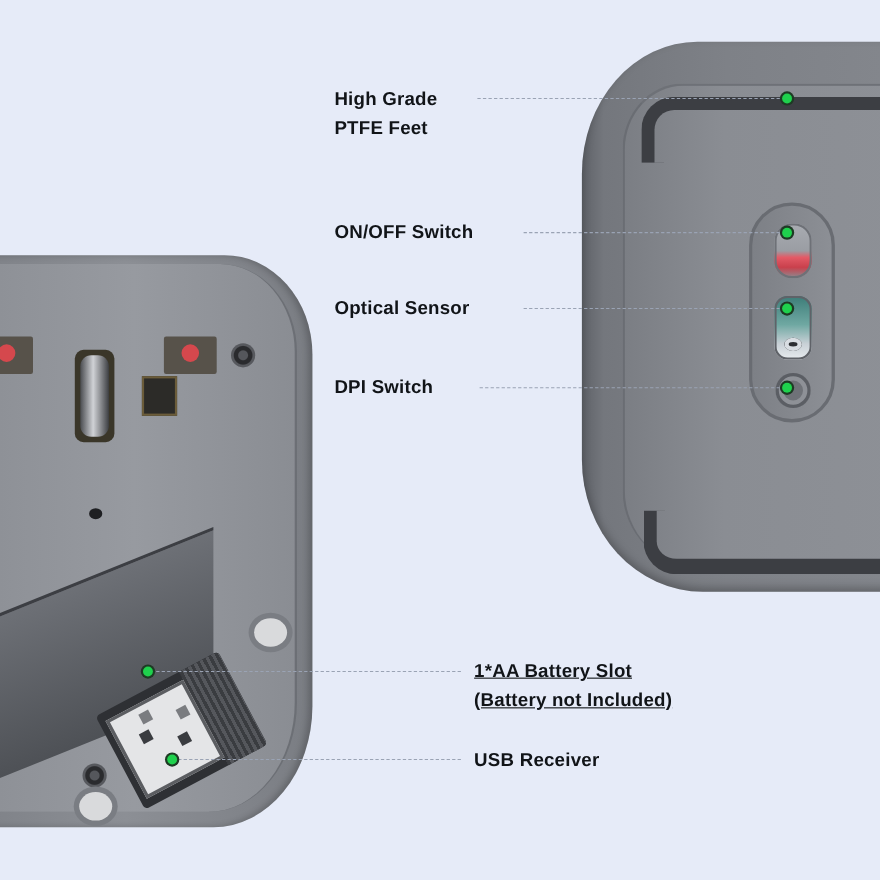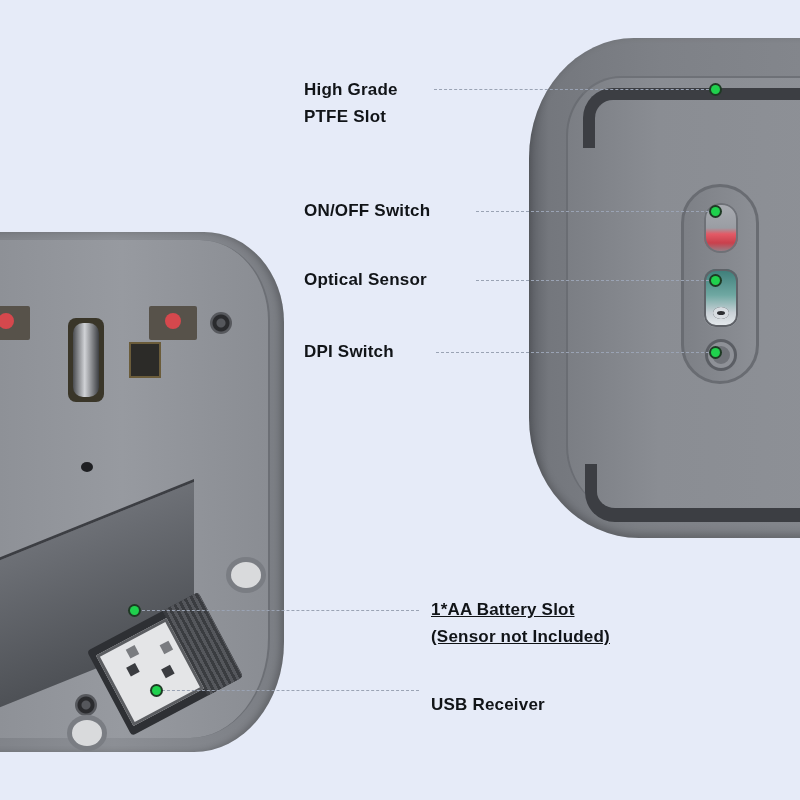--- a/index.html
+++ b/index.html
@@ -186,31 +186,31 @@
 
   <div class="dot" style="left:707px;top:85px;"></div>
   <div class="dot" style="left:707px;top:207px;"></div>
   <div class="dot" style="left:707px;top:276px;"></div>
   <div class="dot" style="left:707px;top:348px;"></div>
   <div class="dot" style="left:126px;top:606px;"></div>
   <div class="dot" style="left:148px;top:686px;"></div>
 
   <div class="label" style="left:300px;top:76px;">
     <div>High Grade</div>
-    <div>PTFE Slot</div>
+    <div>PTFE Feet</div>
   </div>
   <div class="label" style="left:300px;top:266px;">
     <div>Optical Sensor</div>
   </div>
   <div class="label" style="left:300px;top:197px;">
     <div>ON/OFF Switch</div>
   </div>
   <div class="label" style="left:300px;top:338px;">
     <div>DPI Switch</div>
   </div>
   <div class="label" style="left:427px;top:596px;text-decoration:underline;">
     <div>1*AA Battery Slot</div>
-    <div>(Sensor not Included)</div>
-  </div>
-  <div class="label" style="left:427px;top:677px;margin-top:14px;">
+    <div>(Battery not Included)</div>
+  </div>
+  <div class="label" style="left:427px;top:677px;">
     <div>USB Receiver</div>
   </div>
 </div>
 
 </body></html>

